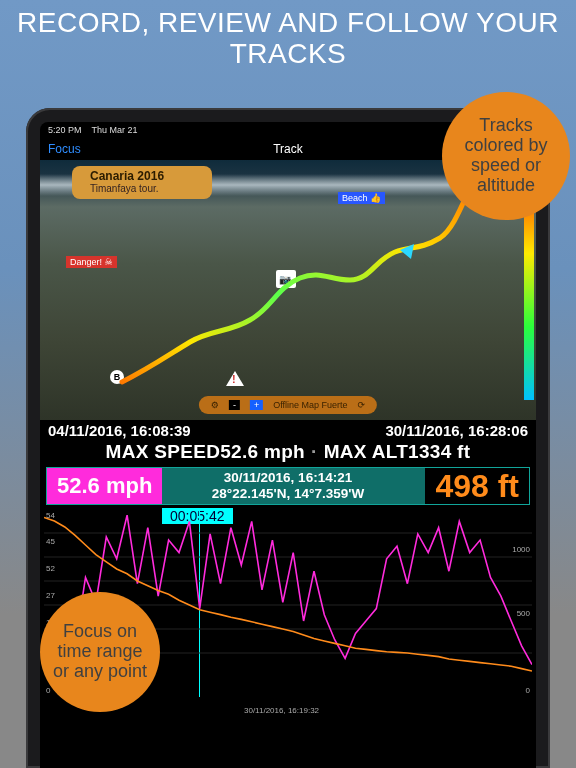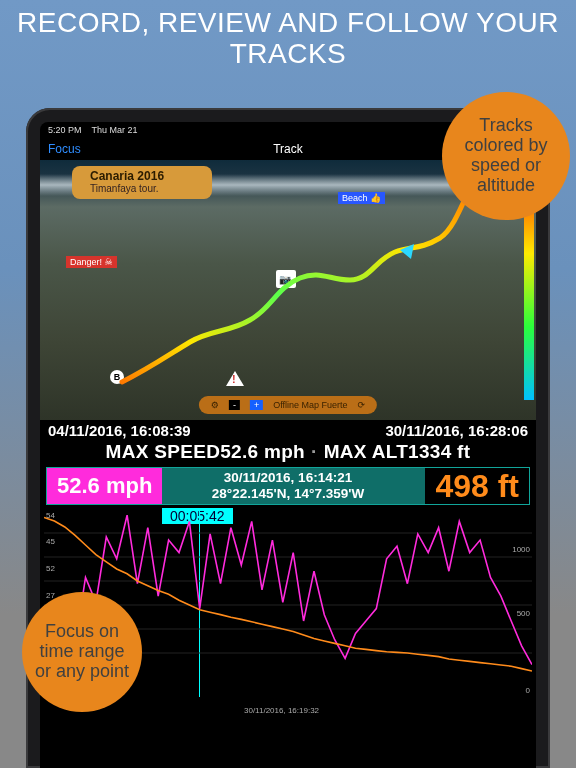--- a/index.html
+++ b/index.html
@@ -1,21 +1,21 @@
 <!DOCTYPE html>
 <html><head>
 <meta charset="utf-8">
 <style>
   *{box-sizing:border-box;margin:0;padding:0;font-family:-apple-system,Helvetica,Arial,sans-serif}
   body{width:576px;height:768px;overflow:hidden;background:linear-gradient(180deg,#7199c6 0%,#6a91bc 35%,#888 80%);position:relative}
   .hero{position:absolute;inset:0;padding:8px 10px;color:#fff}
   .hero h1{font-weight:400;font-size:28px;line-height:1.1;text-align:center;letter-spacing:.5px}
   .badge{position:absolute;background:#e8861c;color:#404040;border-radius:50%;display:flex;align-items:center;justify-content:center;text-align:center;font-size:18px;line-height:1.1;padding:8px}
   #badge-top{width:128px;height:128px;right:6px;top:92px;z-index:5}
-  #badge-bot{width:120px;height:120px;left:22px;top:592px;z-index:5}
+  #badge-bot{width:120px;height:120px;left:40px;top:592px;z-index:5}
   .tablet{position:absolute;left:26px;top:108px;width:524px;height:660px;border-radius:24px 24px 0 0;background:#1b1b1d;padding:14px 14px 0 14px;box-shadow:0 0 0 2px #3a3a3c inset}
   .screen{width:100%;height:100%;background:#000;border-radius:8px 8px 0 0;overflow:hidden;position:relative;color:#fff;font-size:12px}
   .statusbar{height:16px;display:flex;align-items:center;gap:10px;padding:0 8px;font-size:9px;color:#ddd}
   .navbar{height:22px;display:flex;align-items:center;justify-content:center;position:relative;font-size:12px}
   .navbar .back{position:absolute;left:8px;color:#2f8dff;font-size:12px}
   .map{height:260px;background:linear-gradient(180deg,#0f2b3b 0%,#1b3342 6%,#5c6b64 18%,#4a5648 40%,#3e4536 70%,#2e3428 100%);position:relative;overflow:hidden}
   .coast{position:absolute;top:14px;left:0;right:0;height:22px;background:linear-gradient(180deg,transparent,#a9b7be 50%,transparent)}
   .trackcard{position:absolute;left:32px;top:6px;background:#d79a3a;color:#322;padding:3px 18px 5px;border-radius:8px;font-size:10px;min-width:140px}
   .trackcard b{font-size:12px;color:#2b1c00}
   .marker{position:absolute;font-size:9px;font-weight:400;padding:1px 4px;border-radius:0;color:#fff}

